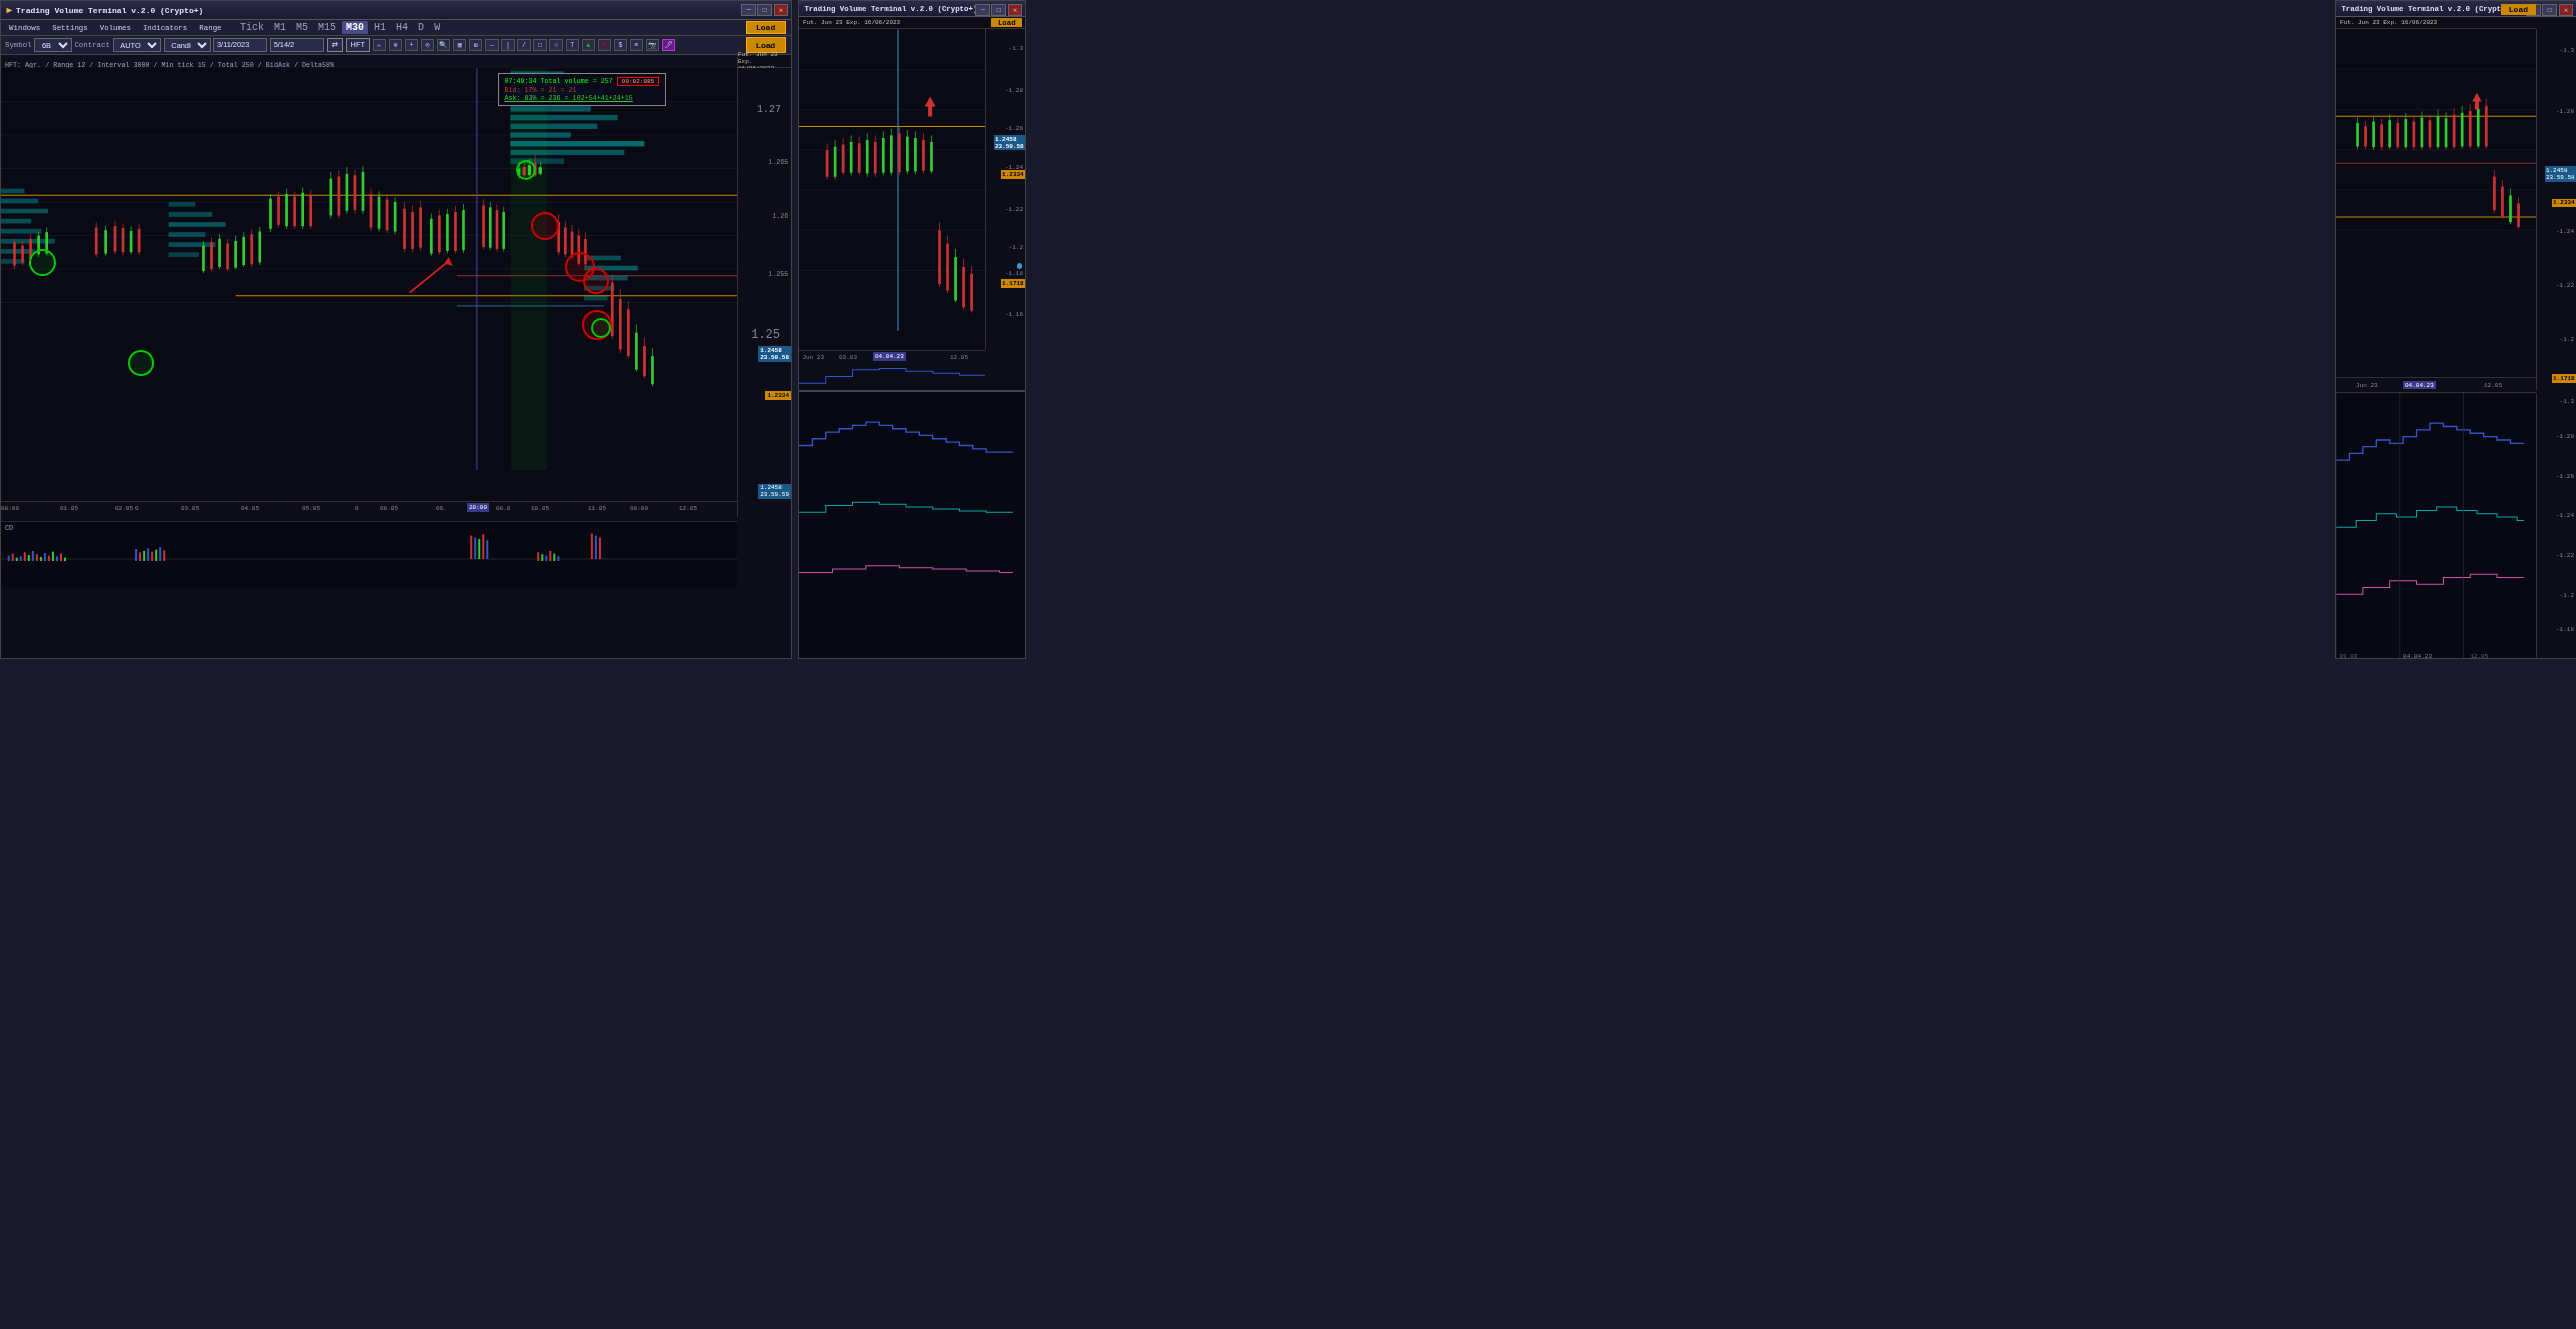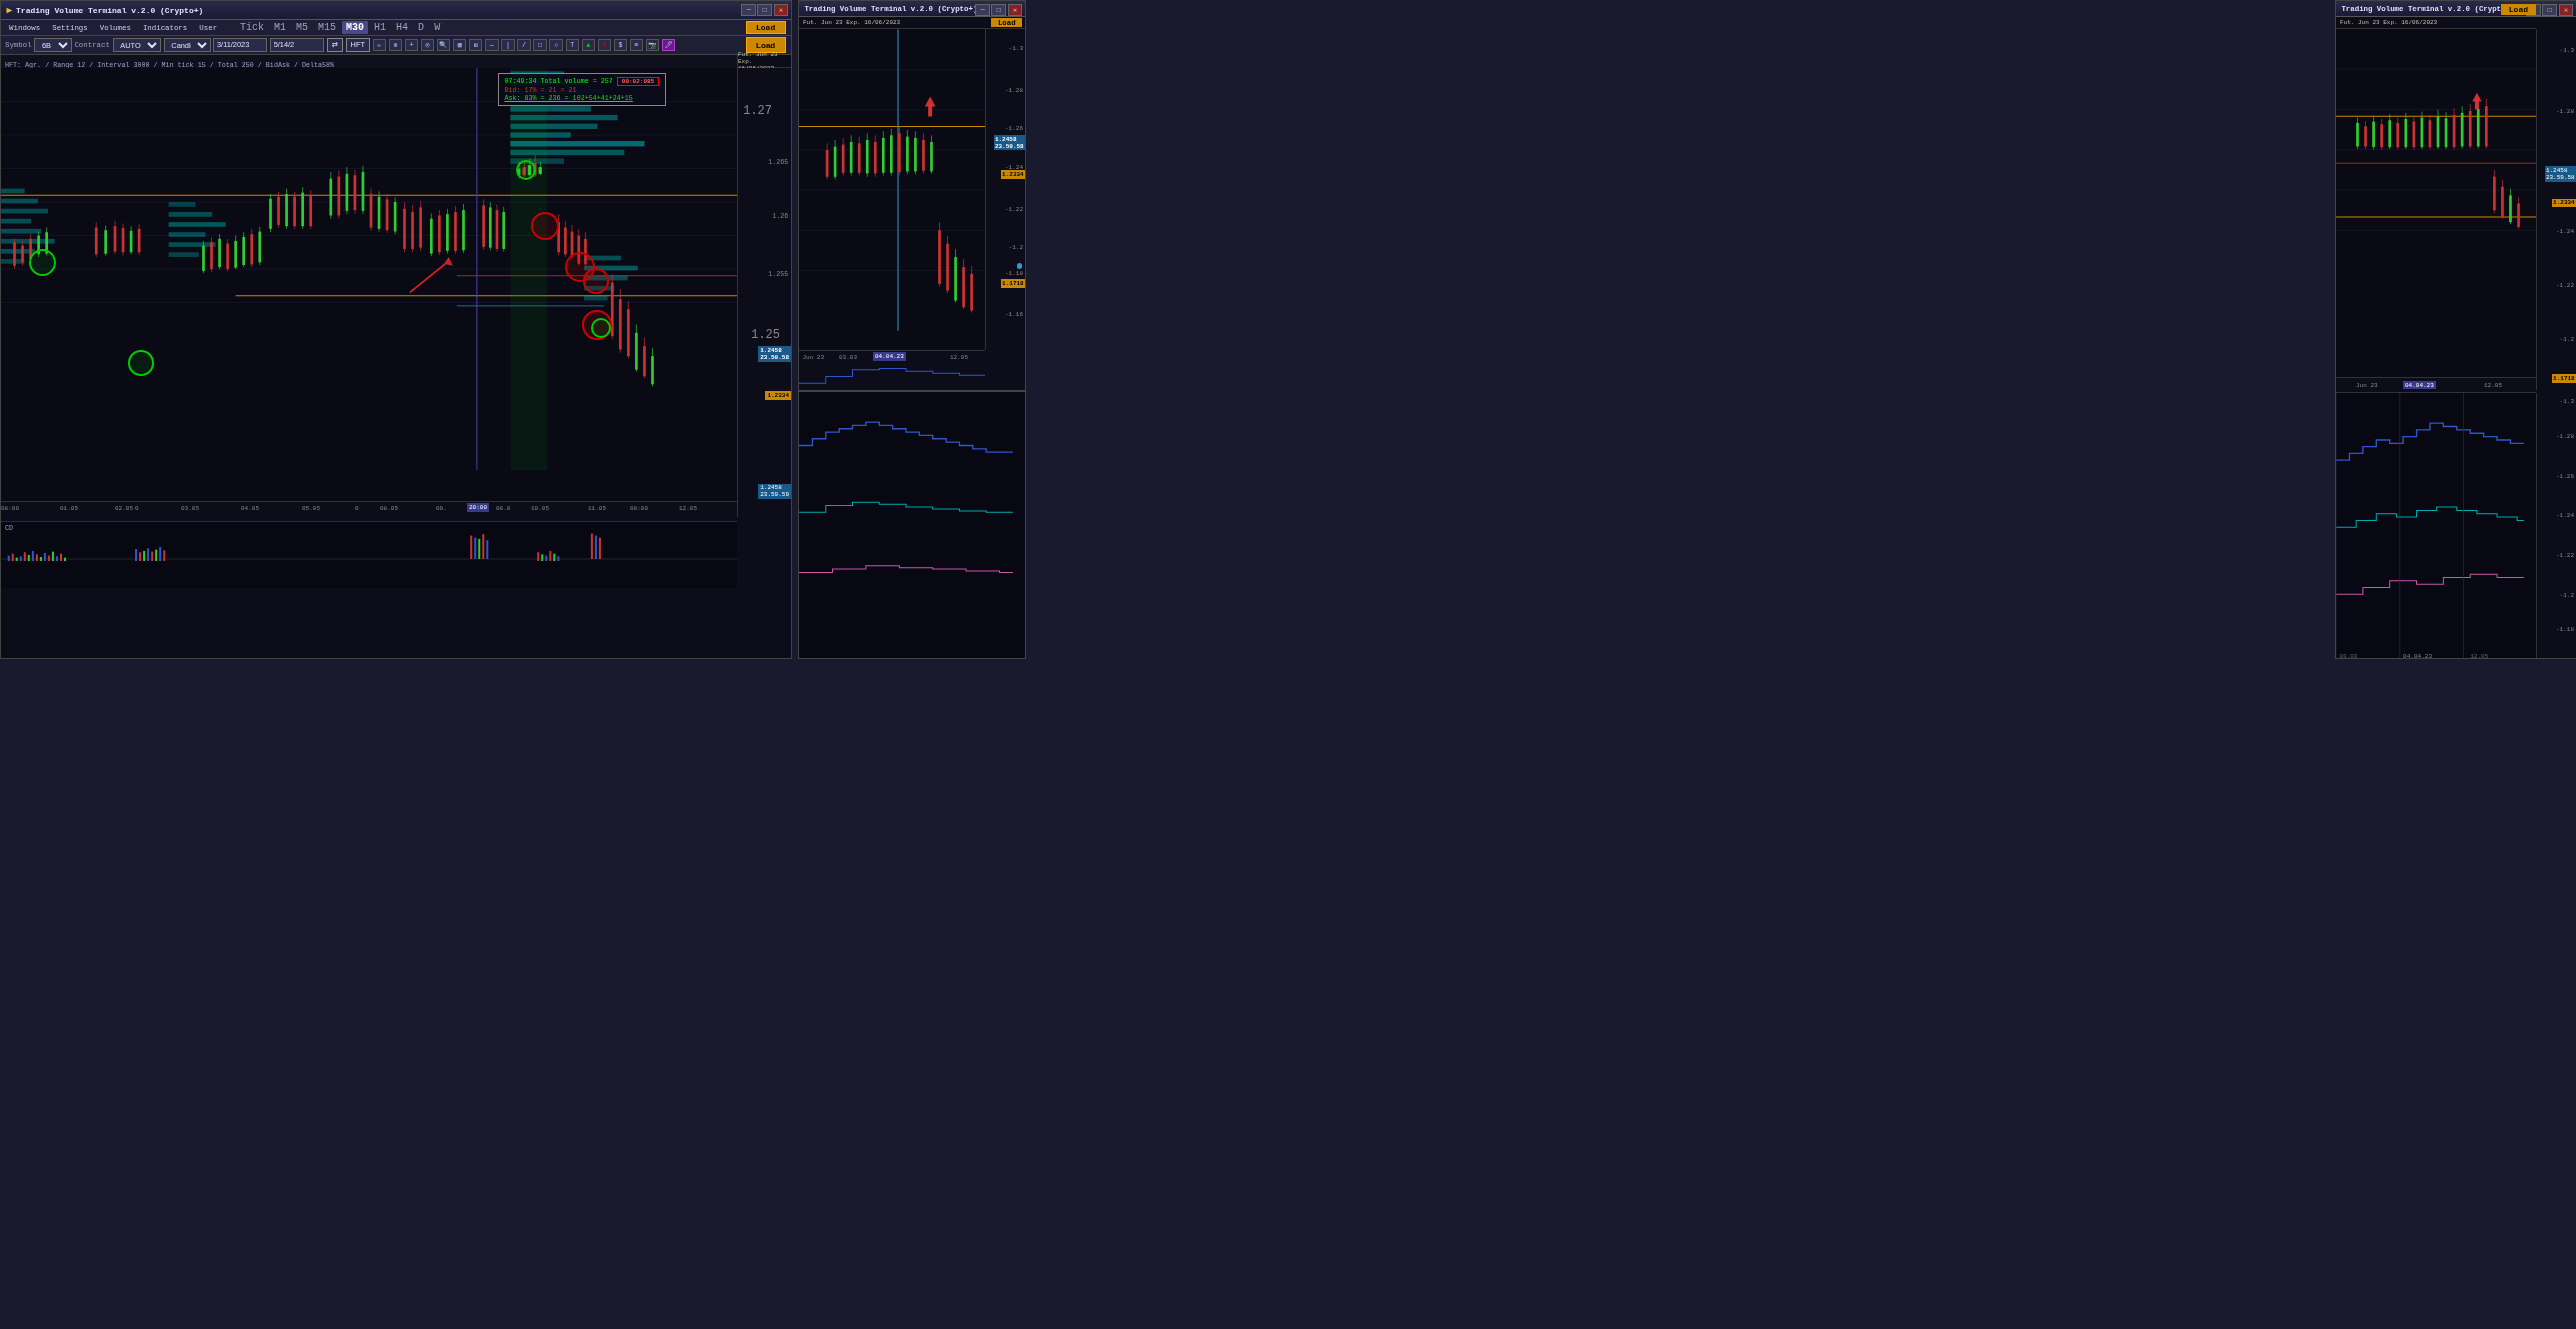--- a/index.html
+++ b/index.html
@@ -205,21 +205,21 @@
       <div class="win-btn">□</div>
       <div class="win-btn close">✕</div>
     </div>
   </div>
 
   <div class="menu-bar" style="position:absolute;top:19px;left:0;right:0;">
     <div class="menu-item">Windows</div>
     <div class="menu-item">Settings</div>
     <div class="menu-item">Volumes</div>
     <div class="menu-item">Indicators</div>
-    <div class="menu-item">User</div>
+    <div class="menu-item">Range</div>
 
     <div style="position:absolute;left:235px;display:flex;gap:2px;align-items:center;">
       <div class="tf-btn">Tick</div>
       <div class="tf-btn">M1</div>
       <div class="tf-btn">M5</div>
       <div class="tf-btn">M15</div>
       <div class="tf-btn active">M30</div>
       <div class="tf-btn">H1</div>
       <div class="tf-btn">H4</div>
       <div class="tf-btn">D</div>
@@ -503,21 +503,21 @@
     <div class="overlay-circle circle-red" style="left:564px;top:184px;width:30px;height:30px;"></div>
     <div class="overlay-circle circle-red" style="left:582px;top:200px;width:25.5px;height:25.5px;"></div>
     <div class="overlay-circle circle-red" style="left:581px;top:242px;width:29.5px;height:29.5px;"></div>
 
     <div class="overlay-circle circle-green" style="left:590px;top:250px;width:20px;height:20px;"></div>
 
     <div class="overlay-circle circle-green" style="left:515px;top:92px;width:20px;height:20px;"></div>
   </div>
 
   <div style="position:absolute;top:67px;right:0;width:54px;bottom:141px;background:#0d0d1a;border-left:0.7px solid #333;overflow:hidden;">
-    <span style="position:absolute;top:8%;right:19px;font-size:12px;color:#888;">1.27</span>
+    <span style="position:absolute;top:8%;right:10px;font-size:10px;color:#888;">1.27</span>
     <span style="position:absolute;top:20%;right:2.7px;font-size:6.7px;color:#888;margin-left:48px;">1.265</span>
     <span style="position:absolute;top:32%;right:2.7px;font-size:6.7px;color:#888;">1.26</span>
     <span style="position:absolute;top:45%;right:2.7px;font-size:6.7px;color:#888;">1.255</span>
     <span style="position:absolute;top:58%;right:11px;font-size:12px;color:#888;">1.25</span>
 
     <div style="position:absolute;top:62%;right:0;background:#1a5a8a;color:#fff;font-size:6px;font-weight:bold;padding:0.7px 2px;white-space:nowrap;">
       <div>1.2458</div>
       <div>23.59.58</div>
     </div>
 

